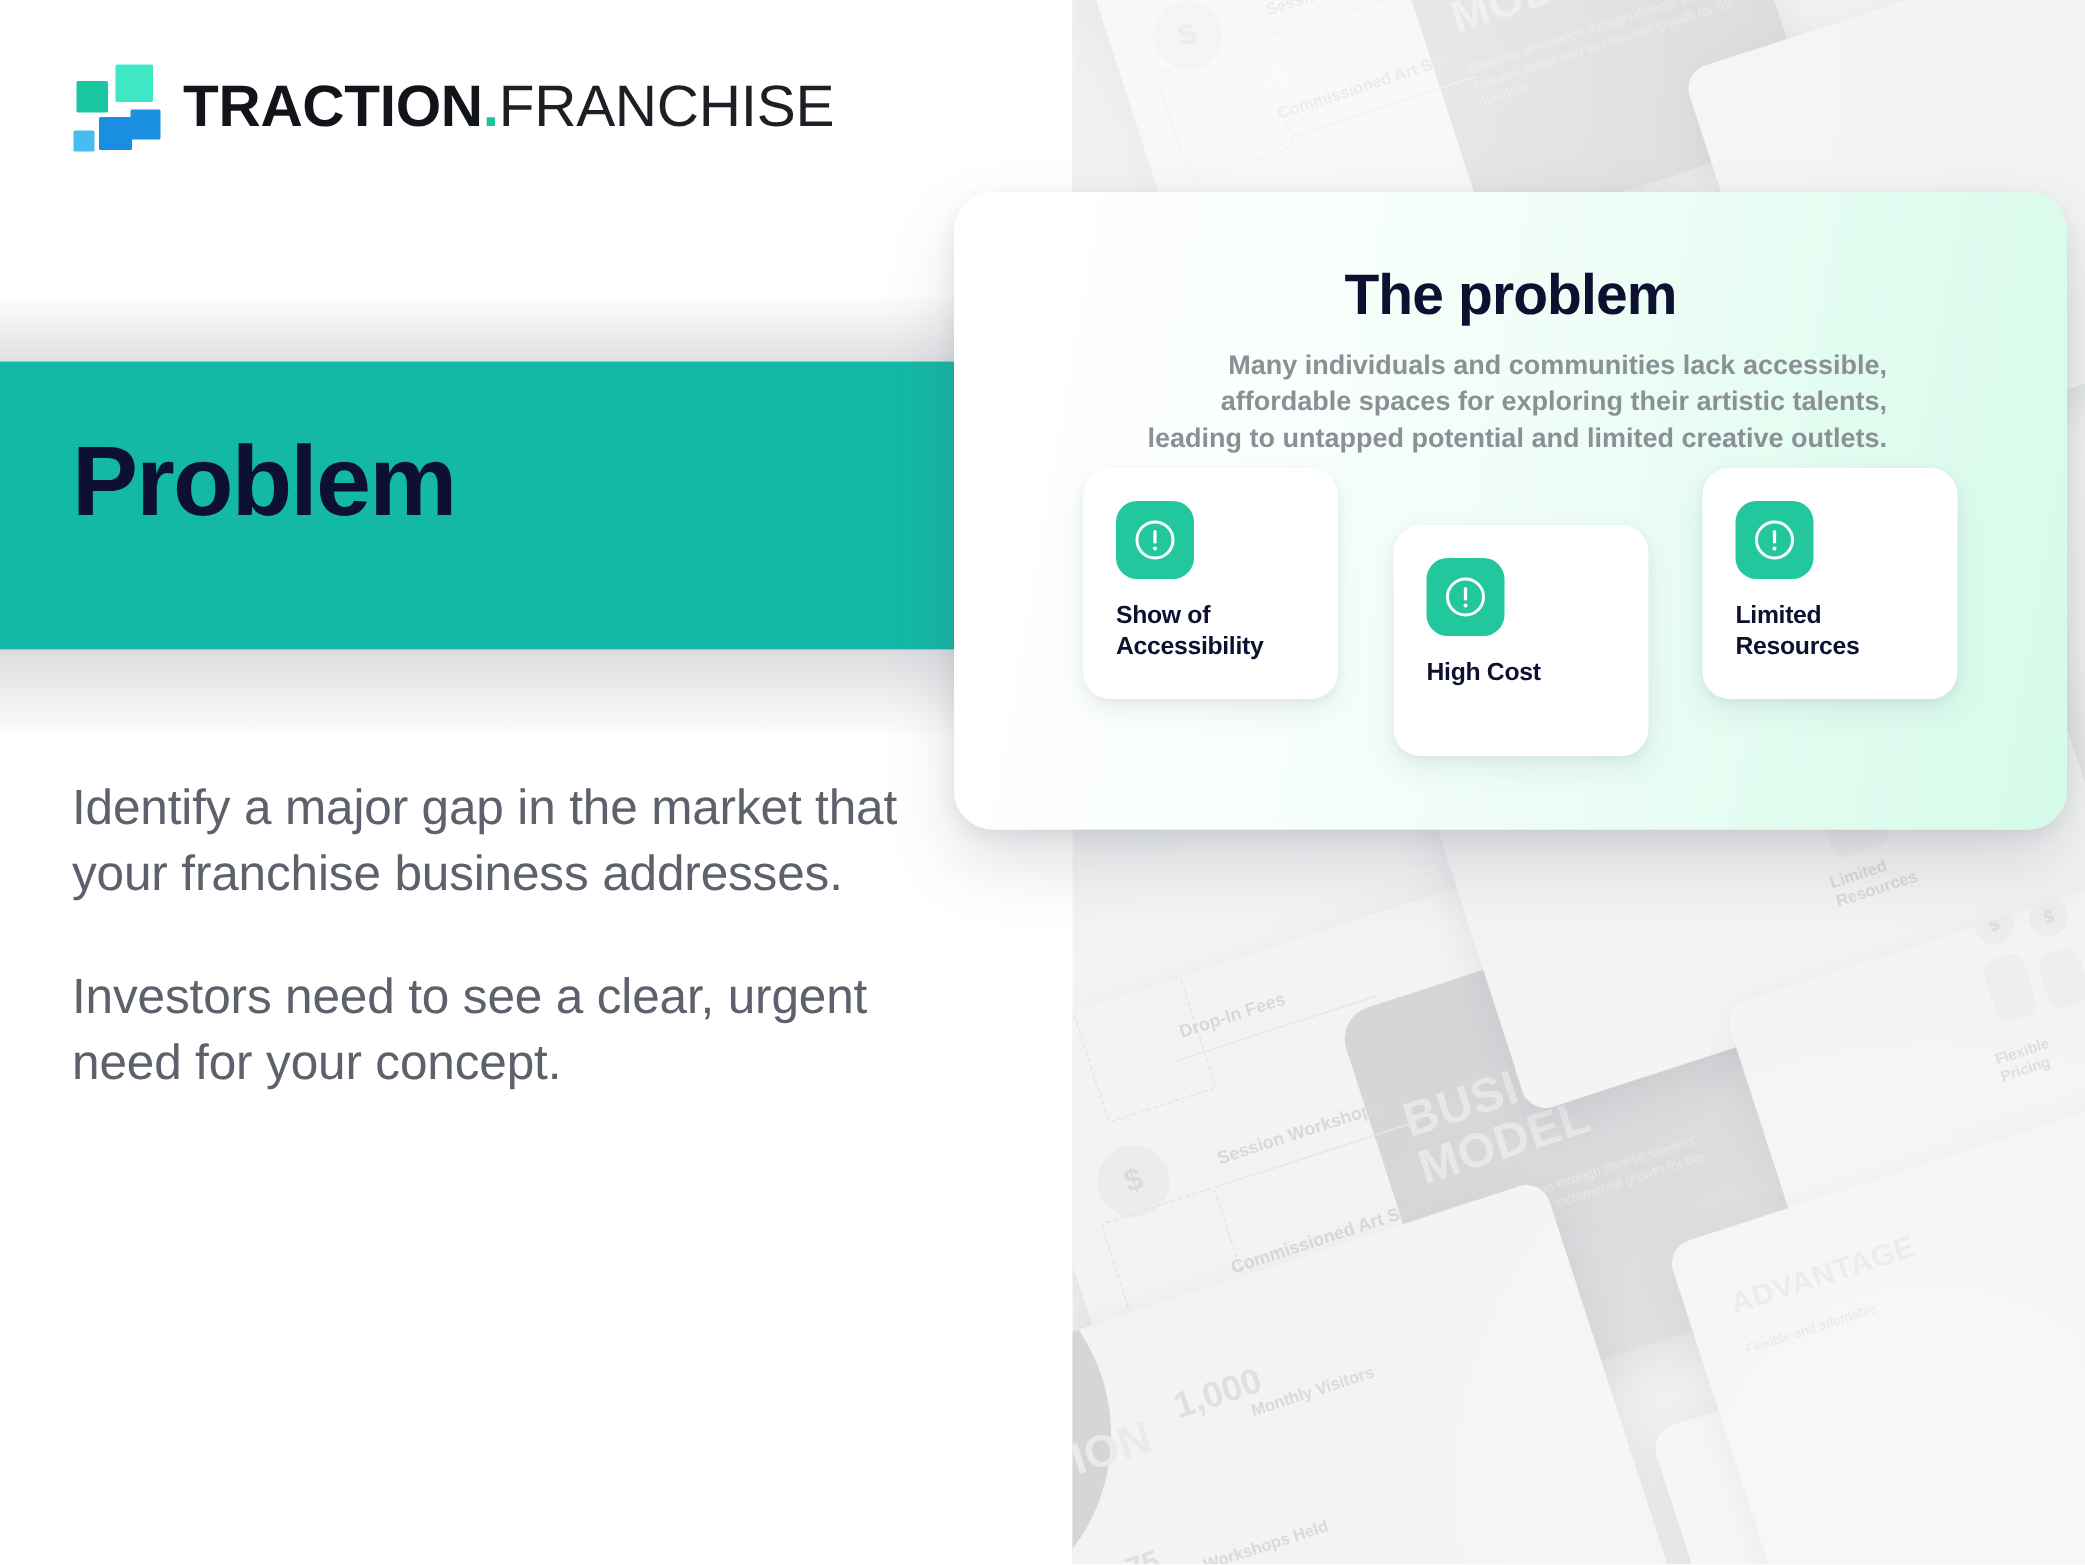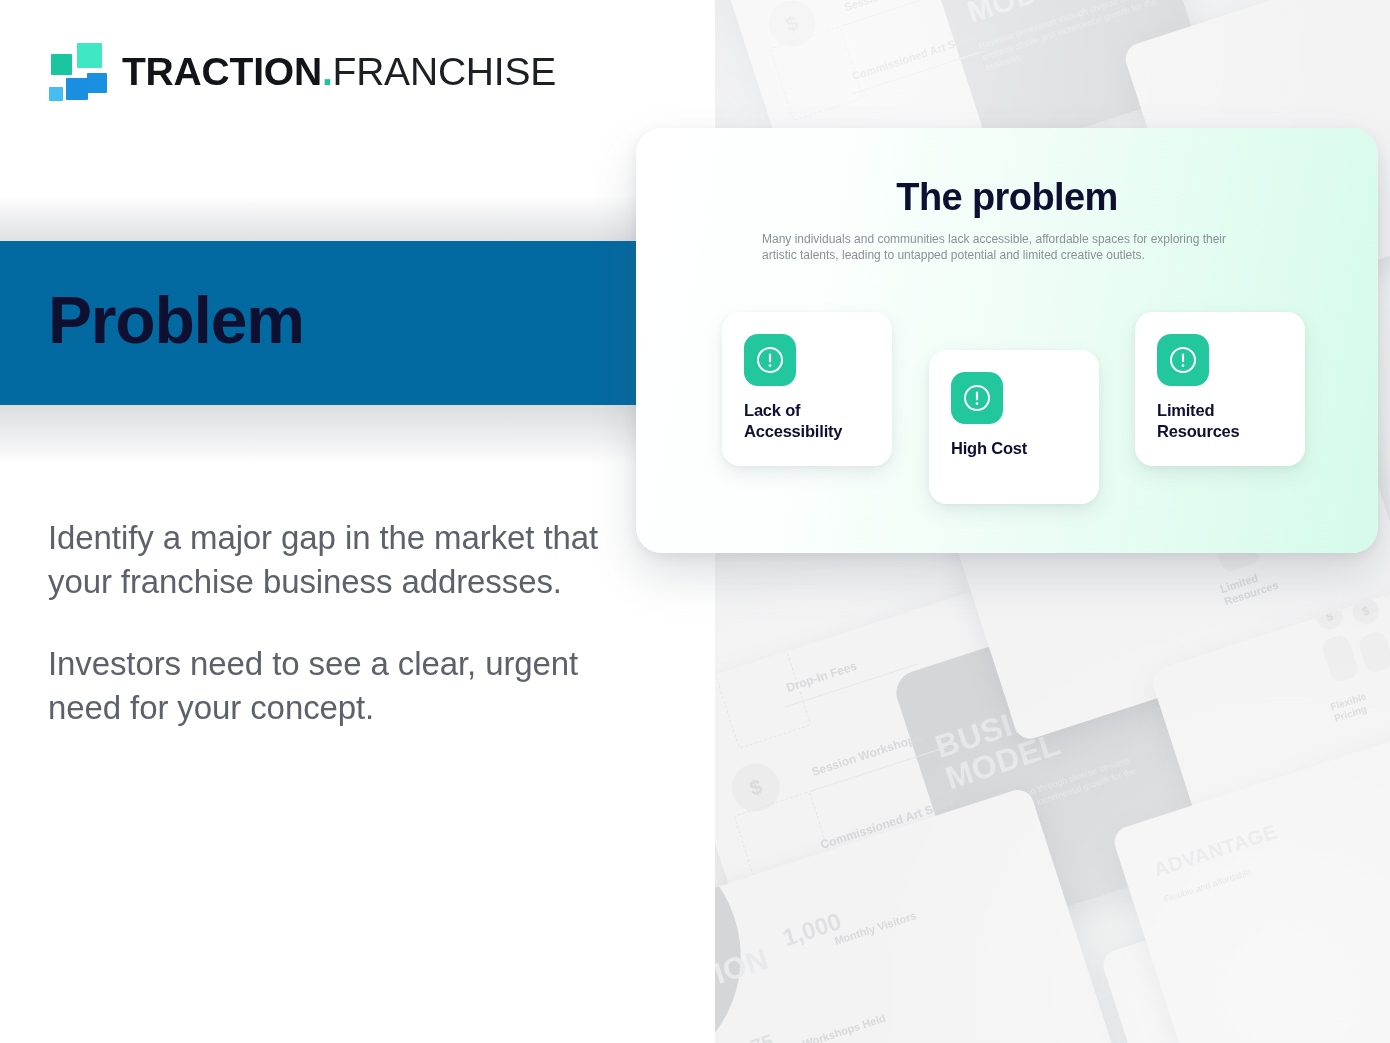--- a/index.html
+++ b/index.html
@@ -130,22 +130,22 @@
     line-height: 1;
   }
   .wordmark .bold { font-weight: 700; color: #111418; }
   .wordmark .dot  { font-weight: 700; color: #19c6a0; }
   .wordmark .thin { font-weight: 400; color: #1c1f24; }
 
   
   .band {
     position: absolute;
     left: 0; top: 241px;
-    width: 637px; height: 164px;
-    background: #0369a1;
+    width: 637px; height: 192px;
+    background: #14b8a6;
   }
   .band::before {
     content: "";
     position: absolute;
     left: 0; right: 0; top: -46px; height: 46px;
     background: linear-gradient(to top, rgba(150,154,162,0.30), rgba(150,154,162,0));
     pointer-events: none;
   }
   .band::after {
     content: "";
@@ -193,24 +193,25 @@
     left: 0; right: 0; top: 48px;
     text-align: center;
     font-size: 38px;
     font-weight: 800;
     color: #0d1030;
     letter-spacing: -0.6px;
   }
   .pv-sub {
     position: absolute;
     left: 126px; width: 496px; top: 103px;
-    text-align: left;
-    font-size: 12px;
+    text-align: right;
+    font-size: 18px;
     line-height: 1.36;
     color: #8a9096;
+    font-weight: bold;
   }
 
   .feat {
     position: absolute;
     background: #ffffff;
     border-radius: 18px;
     box-shadow: 0 8px 20px rgba(70,90,110,0.10), 0 2px 6px rgba(70,90,110,0.06);
   }
   #feat-0 { left: 86px;  top: 184px; width: 170px; height: 154px; }
   #feat-1 { left: 293px; top: 222px; width: 170px; height: 154px; }
@@ -359,21 +360,21 @@
     <div class="pv-sub">Many individuals and communities lack accessible, affordable spaces for exploring their artistic talents, leading to untapped potential and limited creative outlets.</div>
 
     <div class="feat" id="feat-0">
       <div class="feat-icon">
         <svg width="32" height="32" viewBox="0 0 32 32">
           <circle cx="16" cy="16" r="12" fill="none" stroke="#ffffff" stroke-width="2"></circle>
           <rect x="14.9" y="9.4" width="2.2" height="9" rx="1.1" fill="#ffffff"></rect>
           <circle cx="16" cy="21.6" r="1.35" fill="#ffffff"></circle>
         </svg>
       </div>
-      <div class="feat-label">Lack of
+      <div class="feat-label">Show of
 Accessibility</div>
     </div>
 
     <div class="feat" id="feat-1">
       <div class="feat-icon">
         <svg width="32" height="32" viewBox="0 0 32 32">
           <circle cx="16" cy="16" r="12" fill="none" stroke="#ffffff" stroke-width="2"></circle>
           <rect x="14.9" y="9.4" width="2.2" height="9" rx="1.1" fill="#ffffff"></rect>
           <circle cx="16" cy="21.6" r="1.35" fill="#ffffff"></circle>
         </svg>

